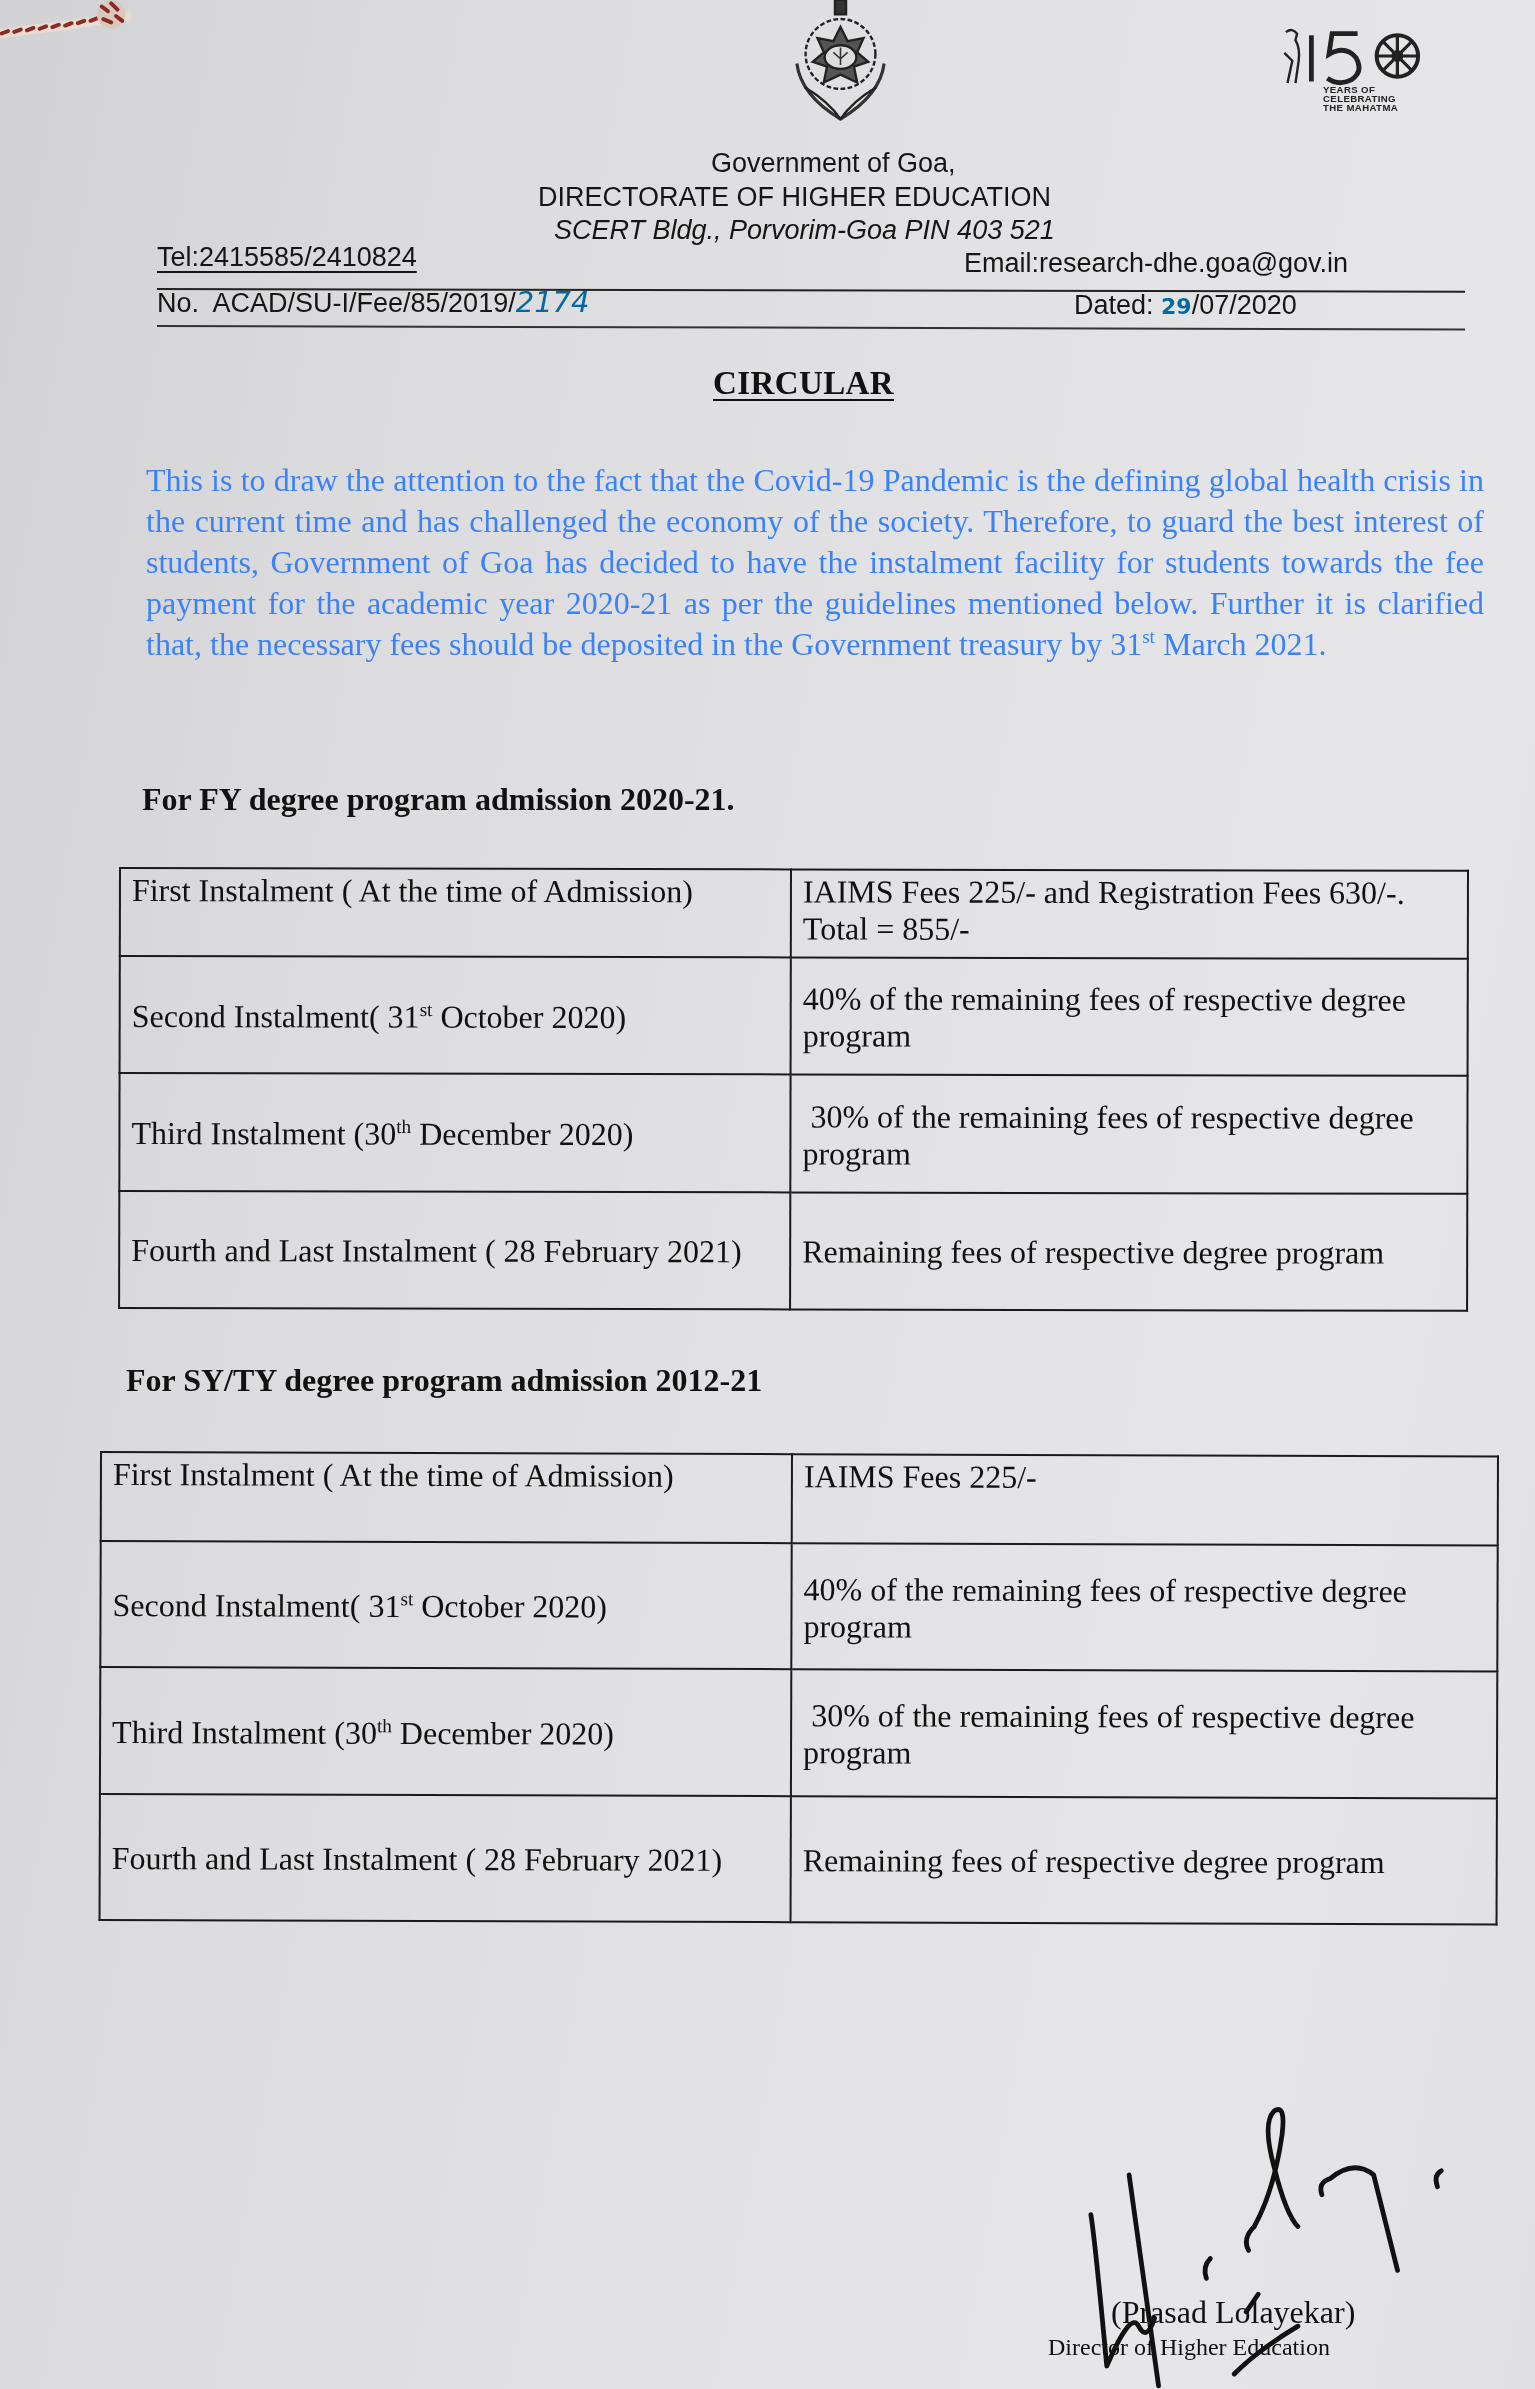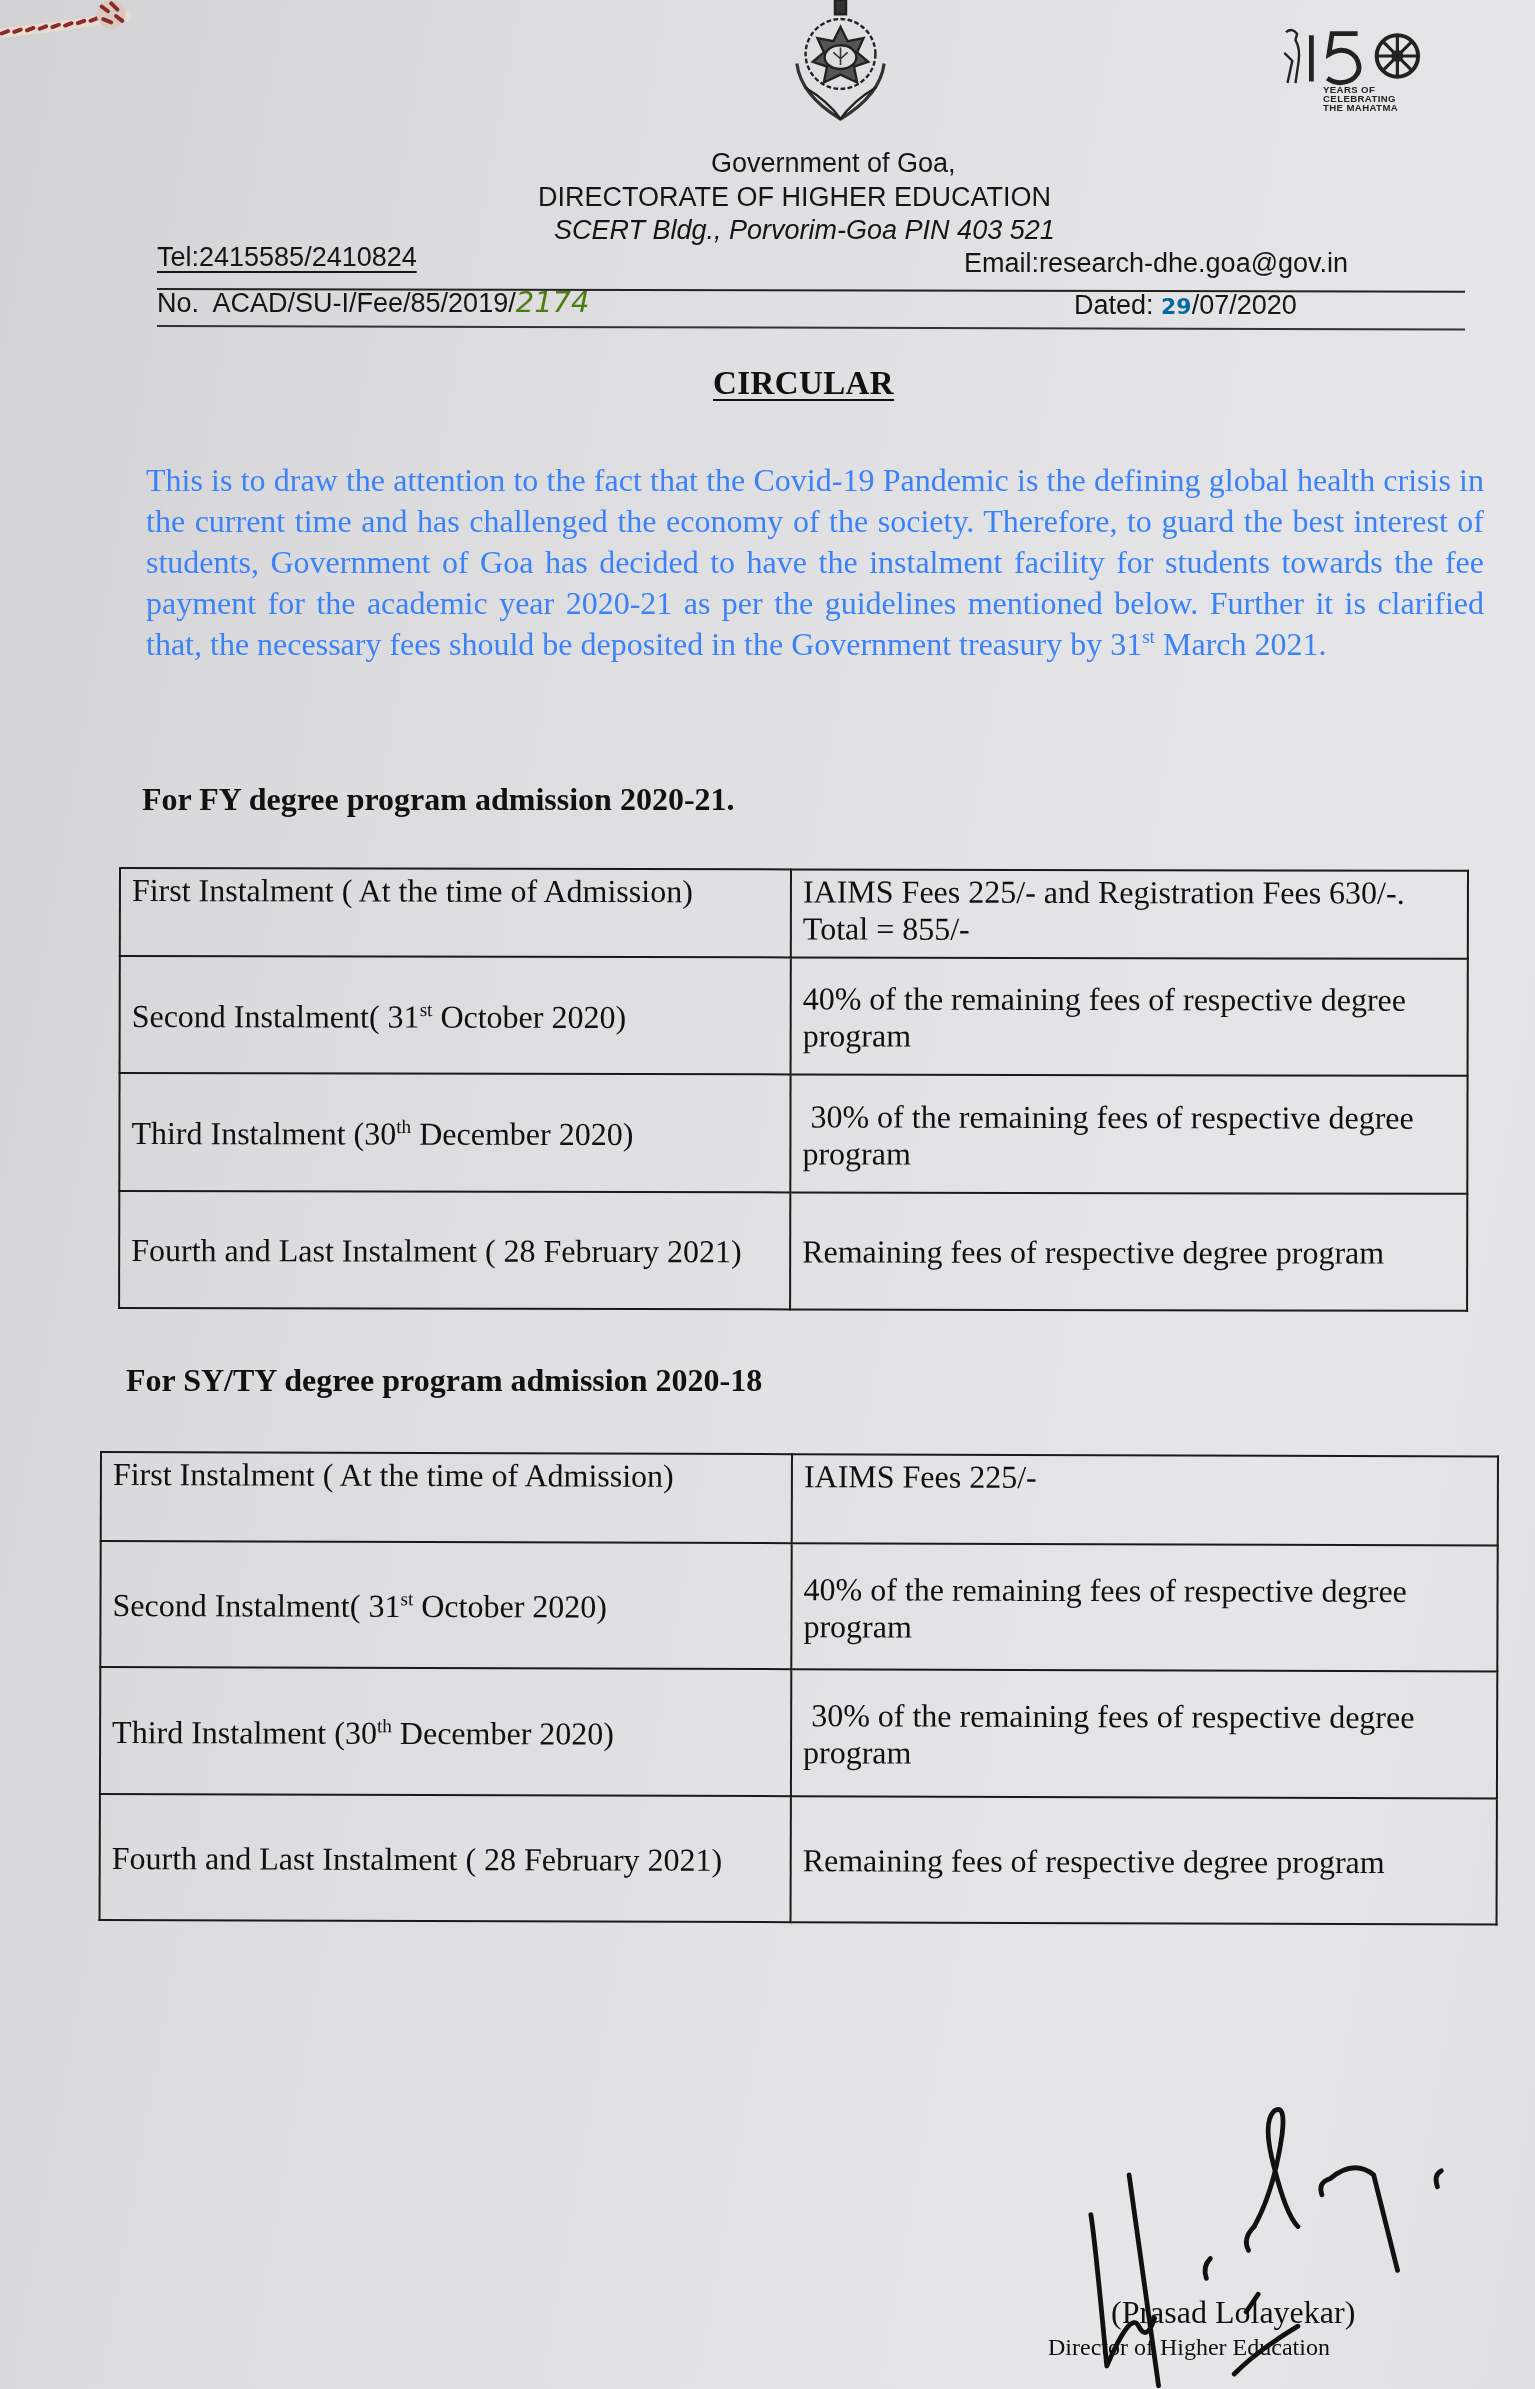--- a/index.html
+++ b/index.html
@@ -19,21 +19,21 @@
   .g150-text { font-family:"Liberation Sans", sans-serif; font-weight:bold; font-size:9.6px; line-height:8.8px; letter-spacing:0.4px; color:#222; }
 
   .hdr-line { font-family:"Liberation Sans", sans-serif; font-size:27px; color:#151515; white-space:nowrap; }
   #gov-title { left:711px; top:148px;text-align:right; }
   #dir-title { left:538px; top:182px; }
   #dir-addr  { left:554px; top:215px;font-style:italic; }
   #tel { left:157px; top:242px; font-size:27px; text-decoration:underline; text-underline-offset:4.8px; }
   #email { left:964px; top:248px; }
   #rule1 { left:157px; top:288px; width:1308px; height:2.4px; background:#222; transform:rotate(0.12deg); transform-origin:left; }
   #ref-no { left:157px; top:285px; }
-  #ref-hand { color:#4d7c0f; font-family:"DejaVu Sans", sans-serif; font-style:italic; font-size:29px; }
+  #ref-hand { color:#0369a1; font-family:"DejaVu Sans", sans-serif; font-style:italic; font-size:29px; }
   #dated { left:1074px; top:290px; }
   #date-hand { color:#0369a1; font-family:"DejaVu Sans", sans-serif; font-weight:bold; font-size:22px; }
   #rule2 { left:157px; top:325px; width:1308px; height:1.6px; background:#333; transform:rotate(0.15deg); transform-origin:left; }
 
   #circular { left:713px; top:365px; font-family:"Liberation Serif", serif; font-weight:bold; font-size:33px; text-decoration:underline; text-underline-offset:4.8px; text-decoration-thickness:2.4px; letter-spacing:0.4px; }
 
   #intro { left:146px; top:460px; width:1338px; font-family:"Liberation Serif", serif; font-size:32px; line-height:41px; text-align:justify; color:#3b82f6; }
   sup { font-size:60%; line-height:0; vertical-align:super; }
 
   .section-title { font-family:"Liberation Serif", serif; font-weight:bold; font-size:32px; white-space:nowrap; }
@@ -134,21 +134,21 @@
     <td class="c1"><span>Third Instalment (30</span><sup>th</sup><span> December 2020)</span></td>
     <td class="c2" style="white-space:pre-wrap;"> 30% of the remaining fees of respective degree program</td>
   </tr>
   <tr class="r4">
     <td class="c1">Fourth and Last Instalment ( 28 February 2021)</td>
     <td class="c2">Remaining fees of respective degree program</td>
   </tr>
 </tbody>
   </table>
 
-<div id="sy-title" class="abs section-title">For SY/TY degree program admission 2020-18</div>
+<div id="sy-title" class="abs section-title">For SY/TY degree program admission 2012-21</div>
 <table id="sy-table" class="fees">
   <tbody>
       <tr class="r1">
     <td class="c1">First Instalment ( At the time of Admission)</td>
     <td class="c2">IAIMS Fees 225/-</td>
   </tr>
   <tr class="r2">
     <td class="c1"><span>Second Instalment( 31</span><sup>st</sup><span> October 2020)</span></td>
     <td class="c2">40% of the remaining fees of respective degree program</td>
   </tr>

